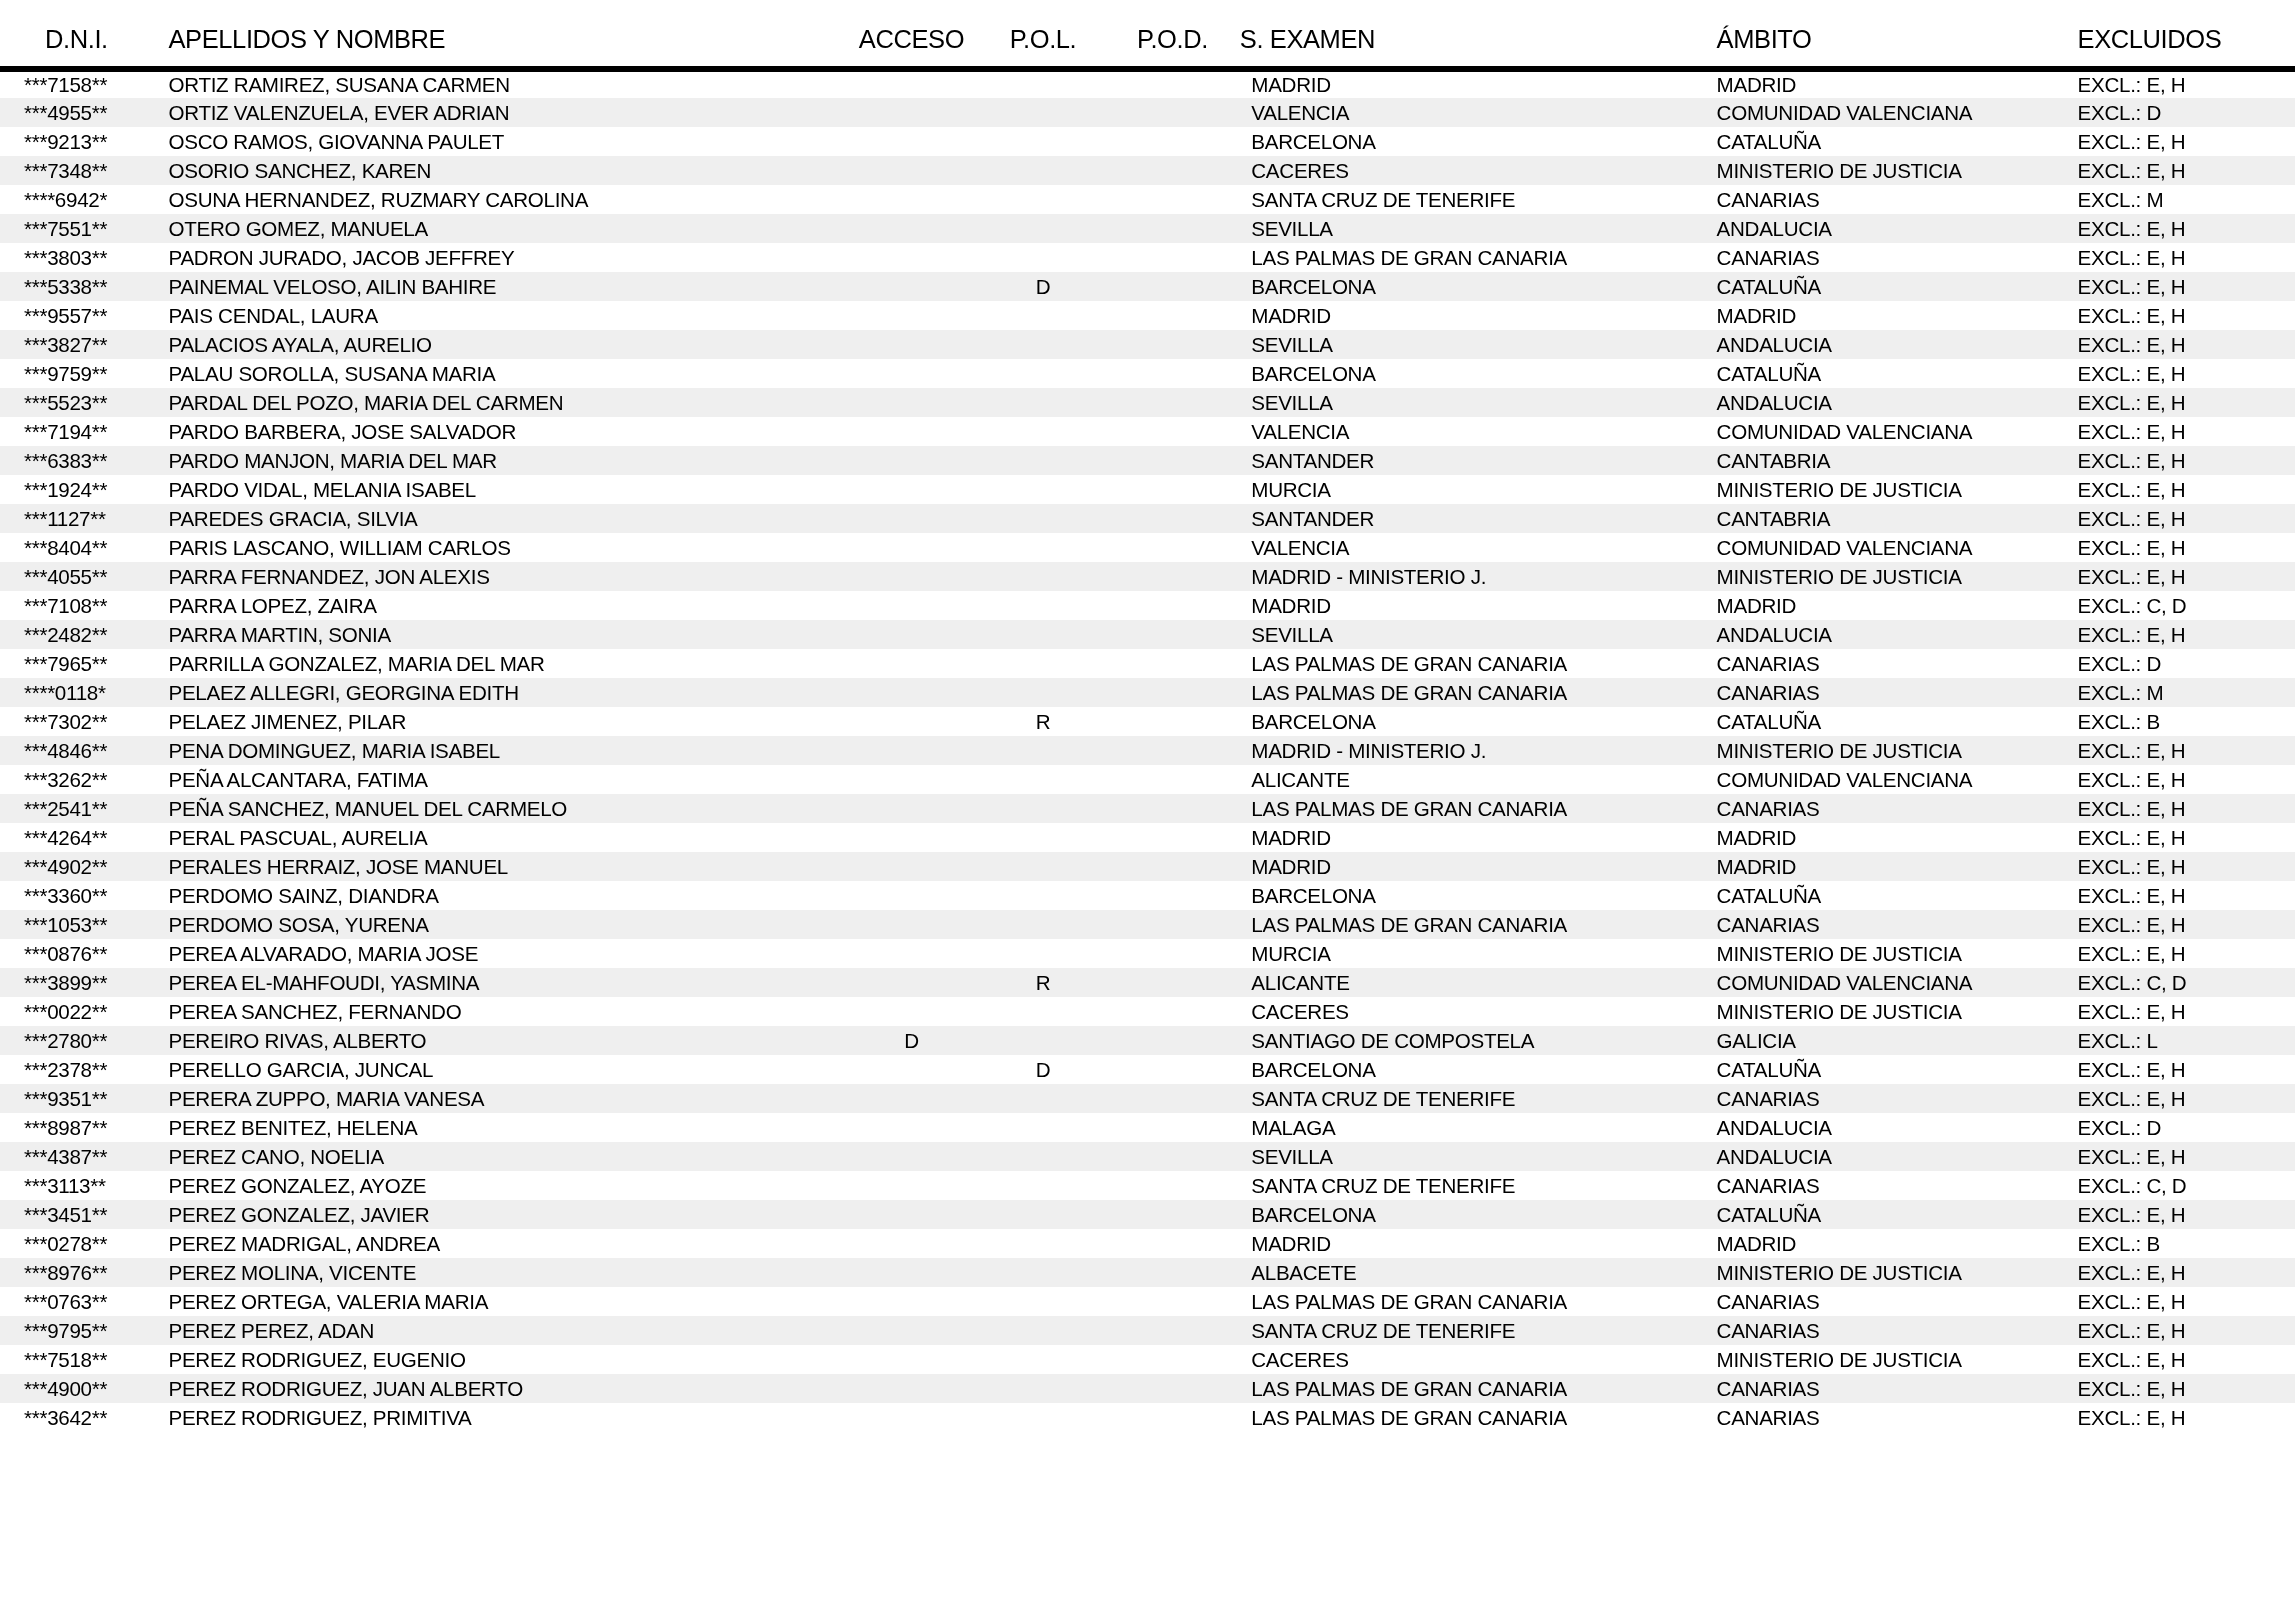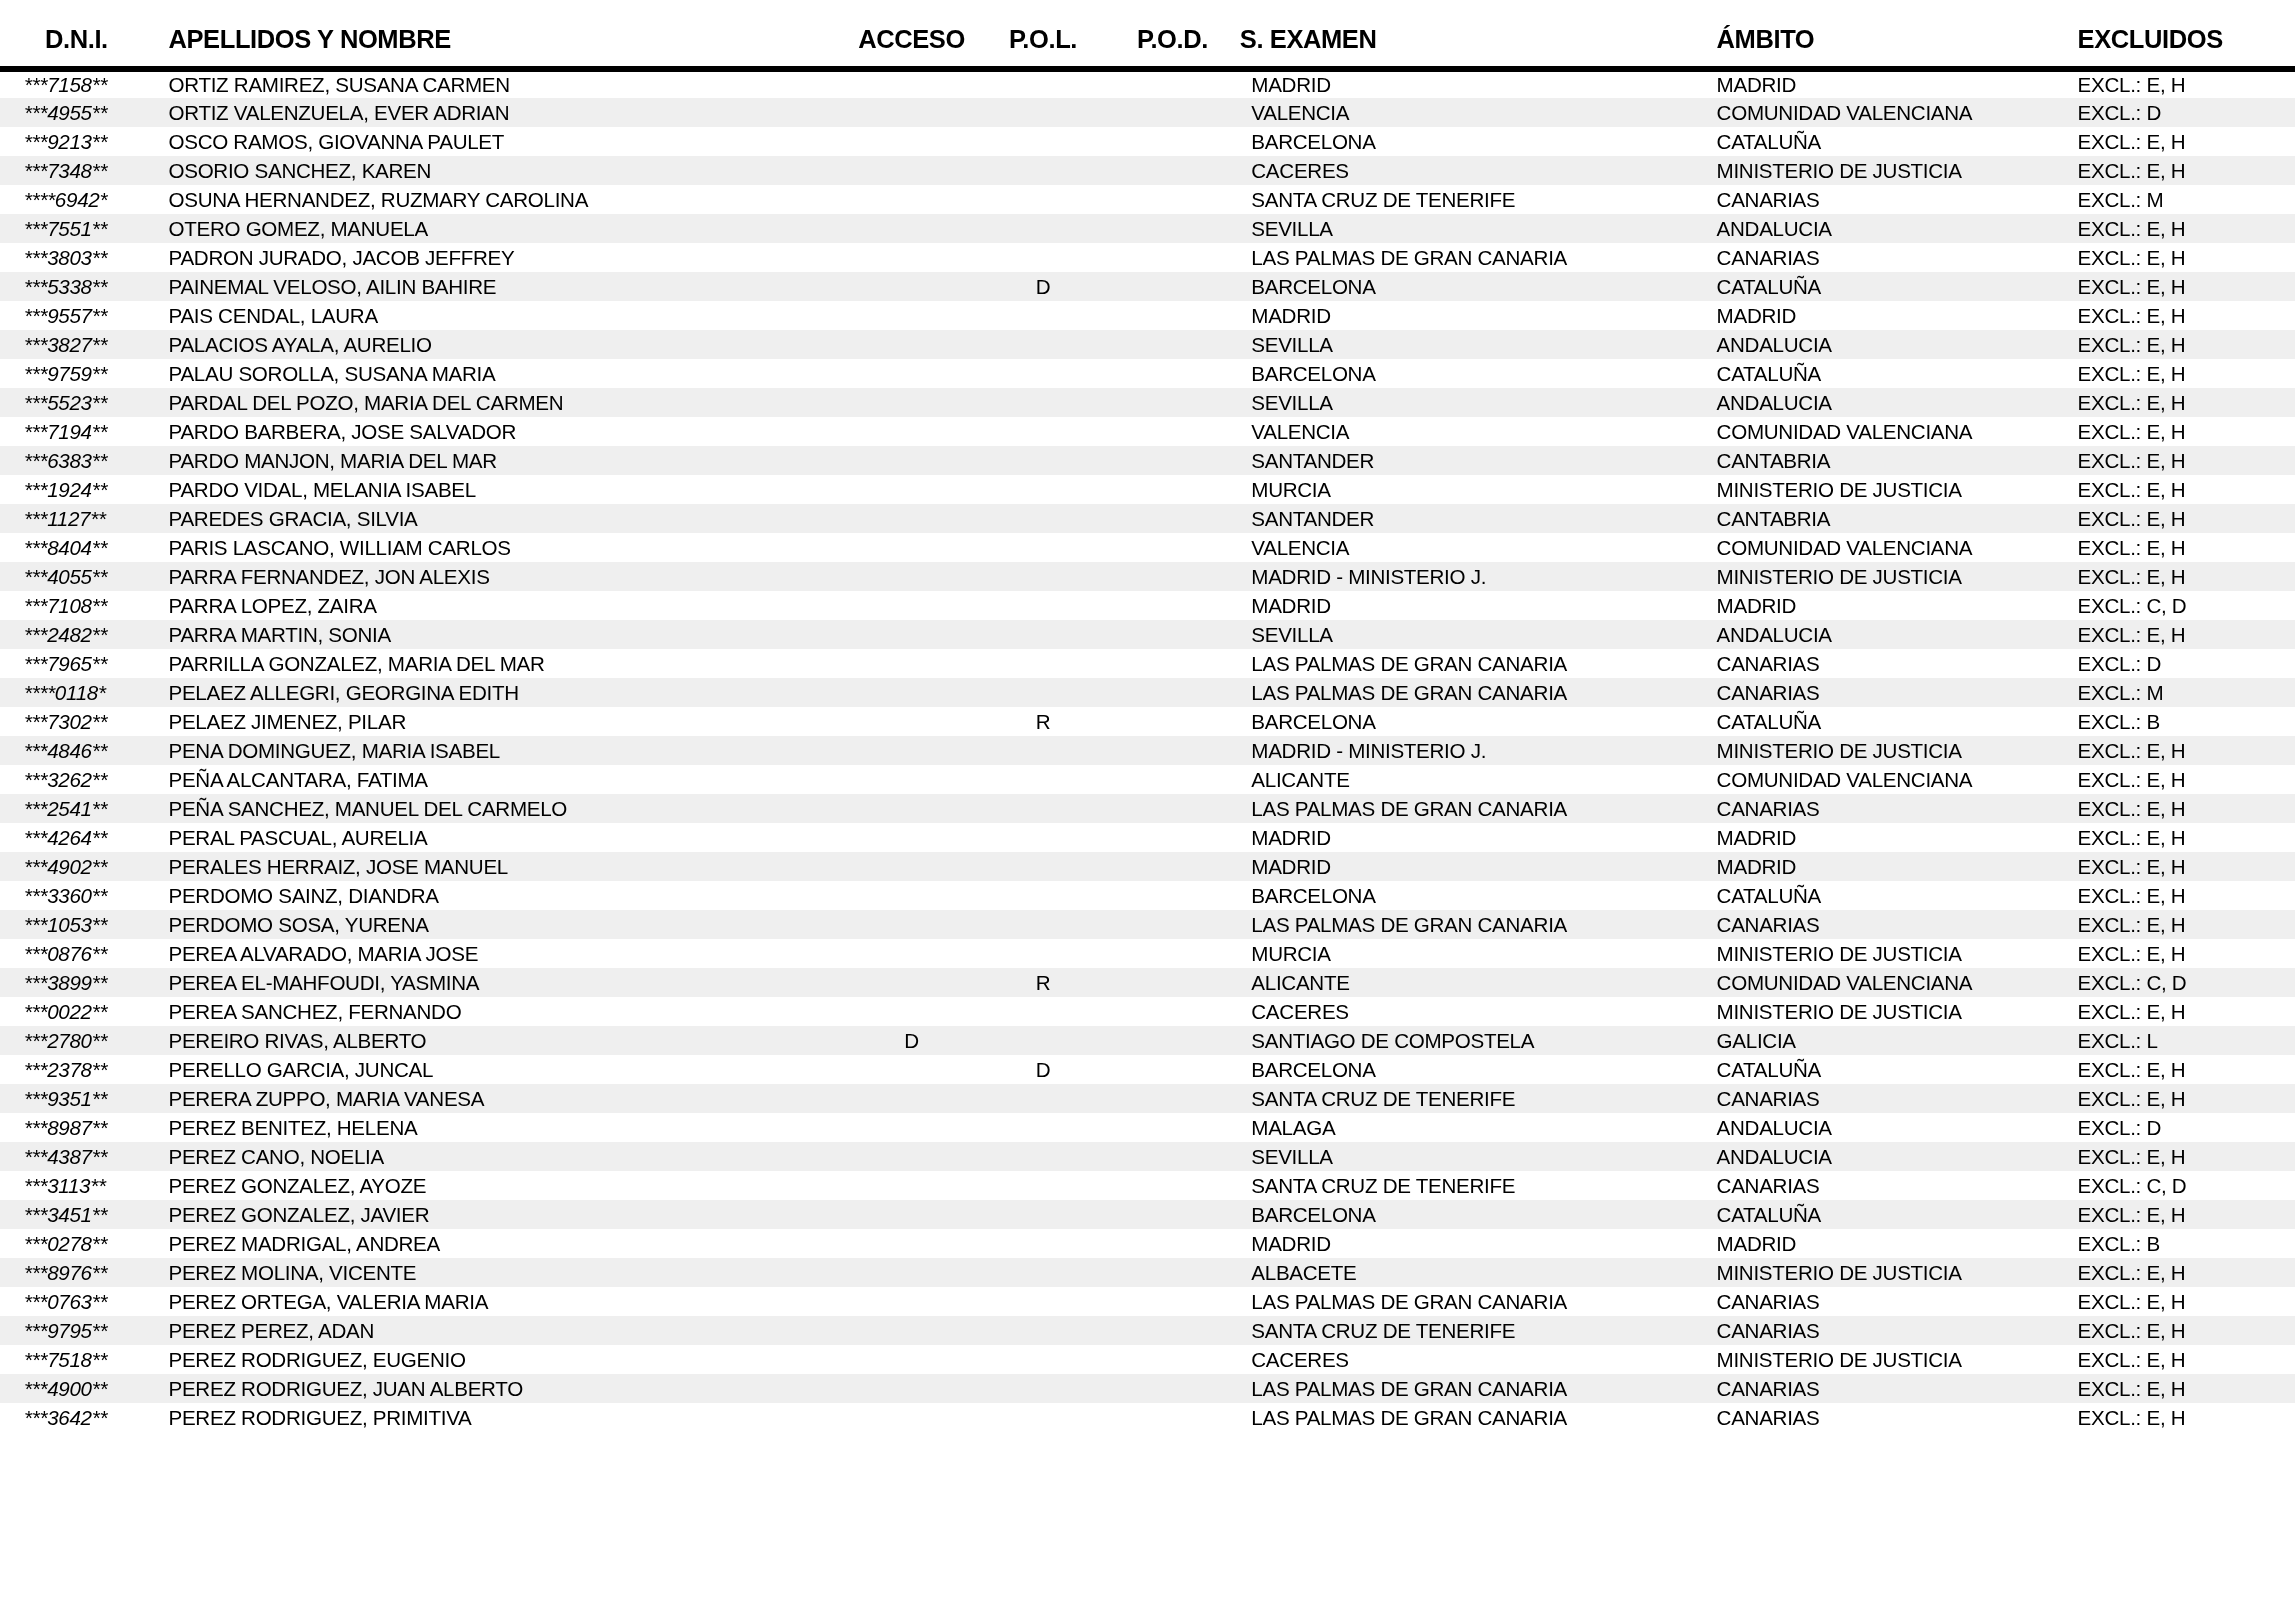--- a/index.html
+++ b/index.html
@@ -17,21 +17,21 @@
     font-family:"Liberation Sans", sans-serif;
     overflow:hidden;
   }
   table.roster{
     width:2295px;
     border-collapse:collapse;
     table-layout:fixed;
   }
   thead th{
     font-size:25.5px;
-    font-weight:bold;
+    font-weight:normal;
     letter-spacing:-0.4px;
     text-align:left;
     vertical-align:bottom;
     height:69px;
     padding:0 0 12.3px 0;
     border-bottom:6.6px solid var(--rule);
     white-space:nowrap;
     margin-left:36px;
   }
   tbody td{
@@ -39,21 +39,21 @@
     letter-spacing:-0.3px;
     white-space:nowrap;
     overflow:hidden;
     padding:0;
     height:29px;
     vertical-align:middle;
   }
   tbody tr:nth-child(even){background:var(--stripe);}
   
   th.c-dni{padding-left:45px;}
-  td.c-dni{padding-left:24px;font-style:italic;}
+  td.c-dni{padding-left:24px;}
   th.c-name,td.c-name{padding-left:2.5px;}
   th.c-acceso,td.c-acceso,
   th.c-pol,td.c-pol,
   th.c-pod,td.c-pod{text-align:center;}
   th.c-exam{padding-left:5.8px;}
   td.c-exam{padding-left:17.3px;}
   th.c-ambito,td.c-ambito{padding-left:1.6px;}
   th.c-excl,td.c-excl{padding-left:1.6px;}
 </style>
 </head>

